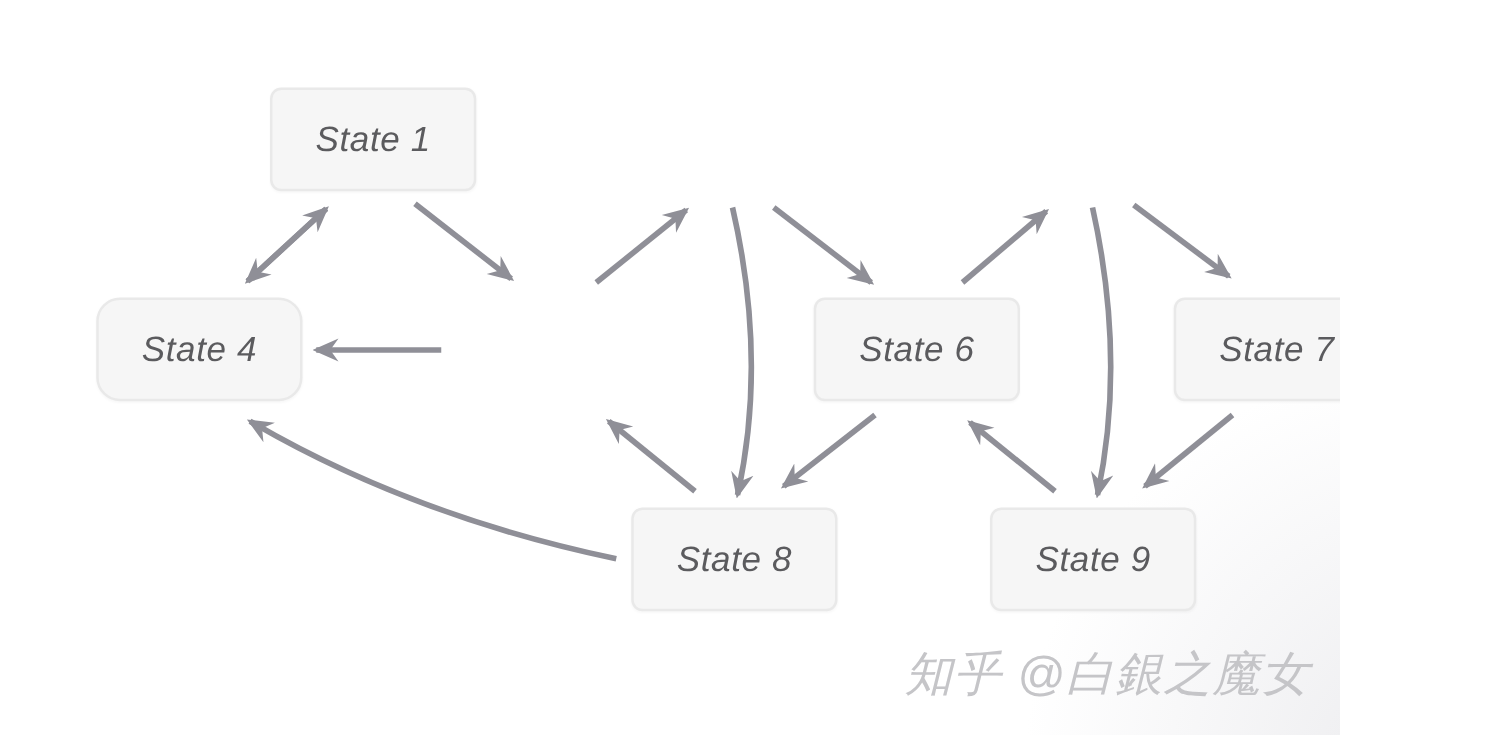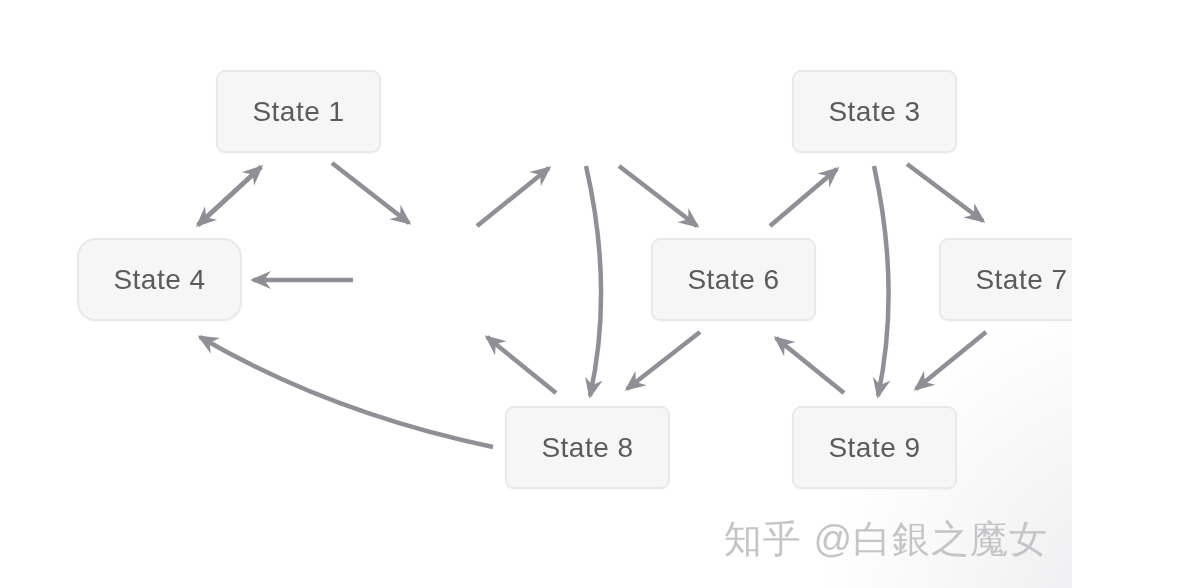--- a/index.html
+++ b/index.html
@@ -9,20 +9,21 @@
     font-family: "Liberation Sans", "DejaVu Sans", sans-serif;
   }
   .stage {
     position: relative;
     width: 1072px;
     height: 588px;
     overflow: hidden;
     background:
       radial-gradient(circle 460px at 1150px 620px, rgba(233,233,236,0.9), rgba(255,255,255,0) 72%),
       #ffffff;
+    font-style: italic;
   }
   .edges {
     position: absolute;
     left: 0;
     top: 0;
     width: 1200px;
     height: 588px;
   }
   .edge {
     fill: none;
@@ -94,23 +95,20 @@
     <path class="edge" d="M874,166 Q901,288 878,396" marker-end="url(#arrow)"></path>
 
     <path class="edge" d="M844,393 L776,338" marker-end="url(#arrow)"></path>
 
     <path class="edge" d="M986,332 L916,389" marker-end="url(#arrow)"></path>
   </svg>
 
   <div class="node" style="left:216px; top:70px;">
     <span>State 1</span>
   </div>
-  <div class="node" style="left:792px; top:70px;">
-    <span>State 3</span>
-  </div>
   <div class="node" style="left:77px;  top:238px;border-radius:19px;">
     <span>State 4</span>
   </div>
   <div class="node" style="left:651px; top:238px;">
     <span>State 6</span>
   </div>
   <div class="node" style="left:939px; top:238px;">
     <span>State 7</span>
   </div>
   <div class="node" style="left:505px; top:406px;text-align:center;">

